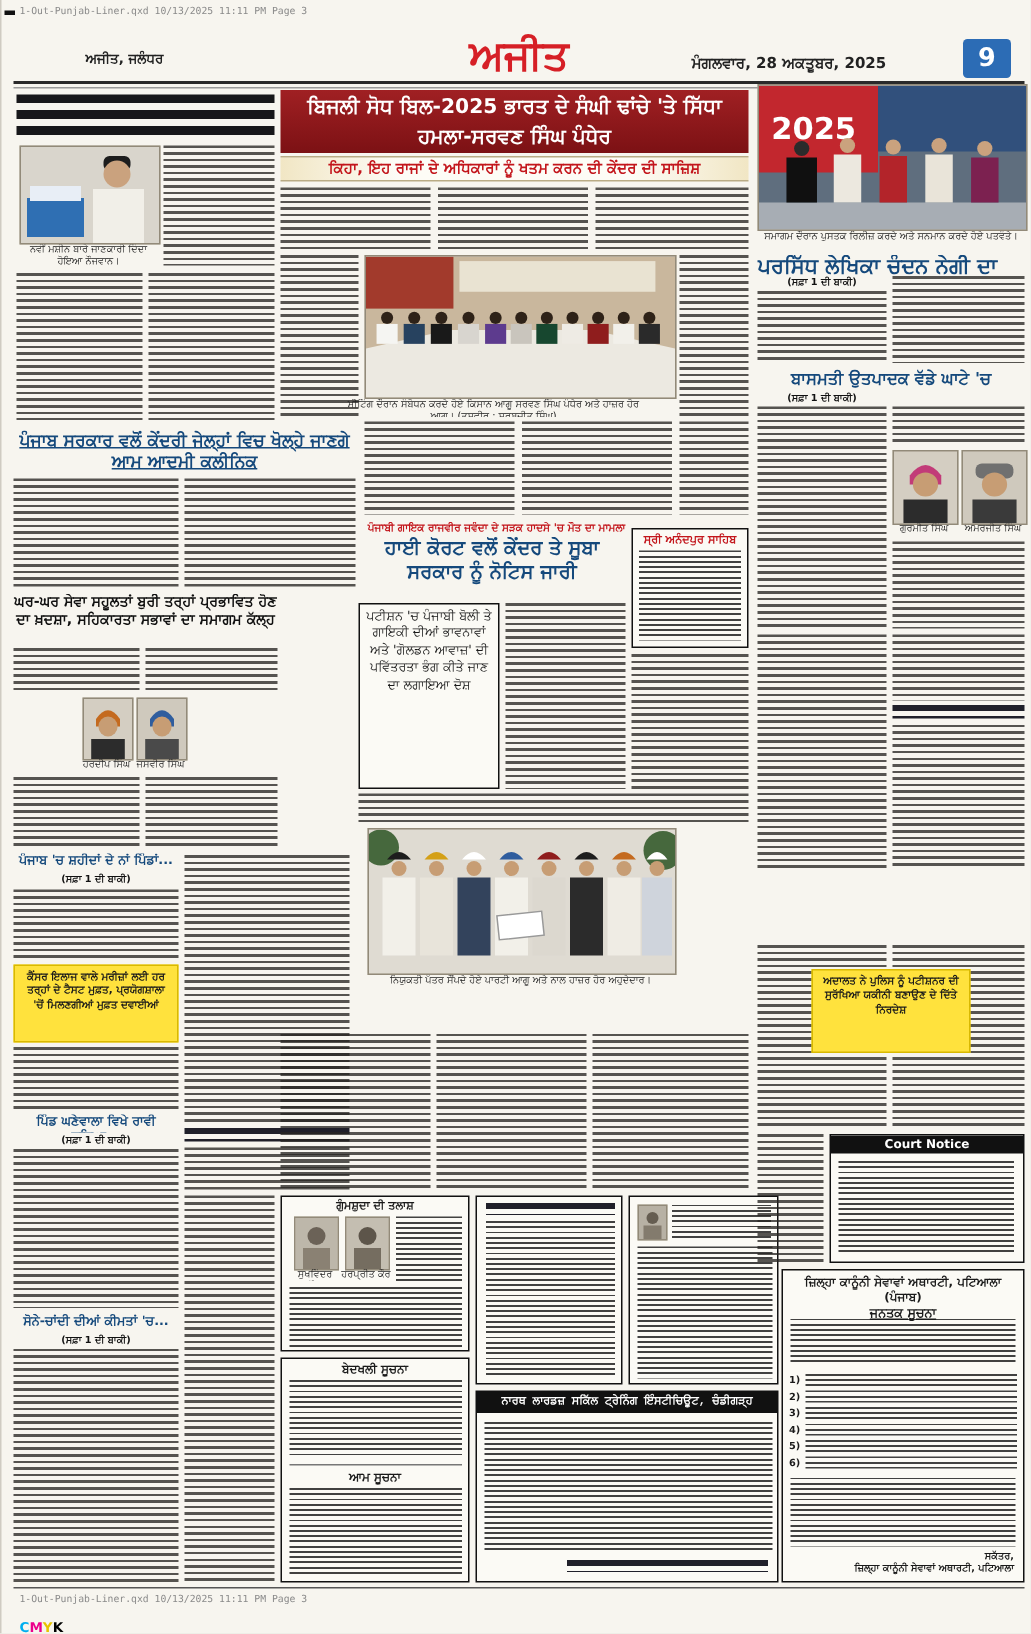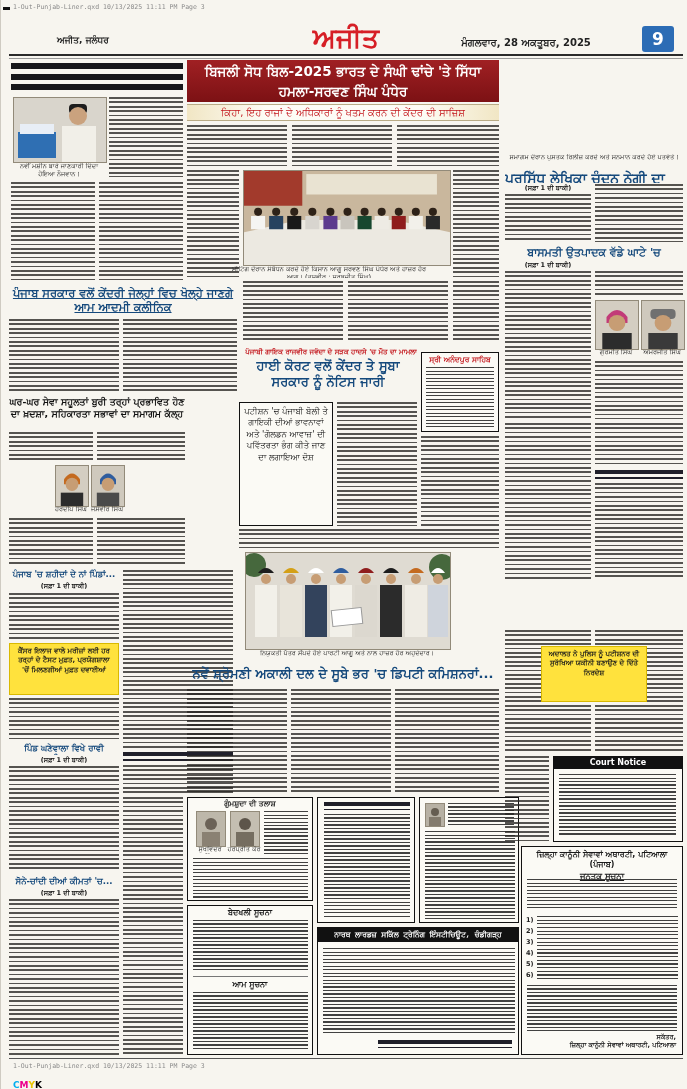--- a/index.html
+++ b/index.html
@@ -14,21 +14,21 @@
   .hb{position:absolute;background-image:repeating-linear-gradient(to bottom,#17171a 0,#17171a 6px,rgba(0,0,0,0) 6px,rgba(0,0,0,0) 10.6px);}
   .hbs{position:absolute;background-image:repeating-linear-gradient(to bottom,#20202a 0,#20202a 4px,rgba(0,0,0,0) 4px,rgba(0,0,0,0) 7.4px);}
   .hl-blue{color:#15497c;font-weight:700;text-align:center;line-height:1.2;overflow:hidden;}
   .hl-dark{color:#101010;font-weight:700;line-height:1.25;overflow:hidden;}
   .red{color:#c3161c;}
   .cap{font-size:6.5px;color:#222;text-align:center;line-height:1.2;overflow:hidden;}
   .cont{font-size:6.5px;font-weight:700;text-align:center;color:#111;}
   .leadbox{background:linear-gradient(180deg,#a02023,#7c1114);color:#fff;display:flex;align-items:center;justify-content:center;
            text-align:center;font-weight:700;font-size:13.5px;line-height:1.5;padding:0 8px;box-sizing:border-box;}
   .subband{background:linear-gradient(90deg,#f1e6c4,#fdfcf6 25%,#fdfcf6 75%,#f1e6c4);display:flex;align-items:center;justify-content:center;
-           color:#c3161c;font-weight:400;font-size:10px;border-top:1px solid #b9ab85;border-bottom:1px solid #b9ab85;box-sizing:border-box;}
+           color:#c3161c;font-weight:700;font-size:10px;border-top:1px solid #b9ab85;border-bottom:1px solid #b9ab85;box-sizing:border-box;}
   .ph{position:absolute;overflow:hidden;border:1px solid #928a79;background:#cfc9bc;}
   .ph svg{display:block;width:100%;height:100%;}
   .ybox{background:#ffe23d;border:1px solid #d9b900;box-sizing:border-box;font-weight:700;font-size:7px;line-height:1.35;padding:3px 4px;overflow:hidden;text-align:center;}
   .nbox{position:absolute;border:1.5px solid #111;box-sizing:border-box;background:#fbfaf5;overflow:hidden;}
   .blackbar{background:#111;color:#fff;font-weight:700;text-align:center;overflow:hidden;}
   .lnrow{display:flex;gap:3px;margin:3px 4px 0 4px;align-items:flex-start;}
   .lnrow .num{font-size:6.5px;font-weight:700;flex:0 0 auto;}
   .lnrow .bar{flex:1;height:8px;background-image:repeating-linear-gradient(to bottom,rgba(25,25,25,.82) 0,rgba(25,25,25,.82) 1.3px,rgba(0,0,0,0) 1.3px,rgba(0,0,0,0) 3.5px);}
   .rule{position:absolute;background:#2a2a2a;}
   .cmyk span{font-weight:700;font-size:9px;}
@@ -196,21 +196,20 @@
           <circle cx="170" cy="26" r="5" fill="#c79d74"></circle>
           <rect x="159" y="32" width="22" height="52" fill="#efece4"></rect>
         <path d="M185 20 Q192 10 199 20 Z" fill="#ffffff"></path>
           <circle cx="192" cy="26" r="5" fill="#c79d74"></circle>
           <rect x="182" y="32" width="20" height="52" fill="#cfd4dc"></rect>
       </g>
       <rect x="86" y="56" width="30" height="16" fill="#ffffff" stroke="#999" transform="rotate(-6 101 64)"></rect>
     </svg>
   </div>
   <div class="cap abs" style="left:244px;top:650px;width:204px;height:11px;">ਨਿਯੁਕਤੀ ਪੱਤਰ ਸੌਂਪਦੇ ਹੋਏ ਪਾਰਟੀ ਆਗੂ ਅਤੇ ਨਾਲ ਹਾਜ਼ਰ ਹੋਰ ਅਹੁਦੇਦਾਰ।</div>
-  <div class="hl-blue abs" style="left:186px;top:666px;width:312px;height:19px;font-size:13px;">ਨਵੇਂ ਸ਼੍ਰੋਮਣੀ ਅਕਾਲੀ ਦਲ ਦੇ ਸੂਬੇ ਭਰ 'ਚ ਡਿਪਟੀ ਕਮਿਸ਼ਨਰਾਂ...</div>
   <div class="tb" style="left:186px;top:689px;width:100px;height:104px;"></div>
   <div class="tb" style="left:290px;top:689px;width:100px;height:104px;"></div>
   <div class="tb" style="left:394px;top:689px;width:104px;height:104px;"></div>
 
   <div class="nbox" style="left:186px;top:797px;width:126px;height:104px;border-width:1px;">
     <div style="font-size:7.5px;font-weight:700;text-align:center;margin-top:1px;">ਗੁੰਮਸ਼ੁਦਾ ਦੀ ਤਲਾਸ਼</div>
     <div class="ph" style="left:8px;top:13px;width:28px;height:34px;">
       <svg viewBox="0 0 28 34" preserveAspectRatio="none">
           <rect width="28" height="34" fill="#bdb7aa"></rect>
           <circle cx="14" cy="12" r="6" fill="#6b6257"></circle>
@@ -252,20 +251,39 @@
     <div class="tbs" style="left:28px;top:5px;width:66px;height:24px;"></div>
     <div class="tbs" style="left:5px;top:33px;width:90px;height:88px;"></div>
   </div>
 
   <div class="nbox" style="left:316px;top:927px;width:202px;height:128px;border-width:1.5px;">
     <div class="blackbar" style="height:14px;font-size:7.5px;line-height:14px;font-family:Liberation Mono, monospace;">ਨਾਰਥ ਲਾਰਡਜ਼ ਸਕਿੱਲ ਟ੍ਰੇਨਿੰਗ ਇੰਸਟੀਚਿਊਟ, ਚੰਡੀਗੜ੍ਹ</div>
     <div class="tbs" style="left:5px;top:20px;width:192px;height:86px;"></div>
     <div class="hbs" style="left:60px;top:112px;width:134px;height:8px;"></div>
   </div>
 
+  <div class="ph" style="left:504px;top:56px;width:178px;height:96px;">
+    <svg viewBox="0 0 175 96" preserveAspectRatio="none">
+      <rect width="175" height="96" fill="#5f6e7e"></rect>
+      <rect x="0" y="0" width="78" height="58" fill="#c2272e"></rect>
+      <text x="8" y="36" font-size="20" font-weight="bold" fill="#ffffff" font-family="DejaVu Sans,sans-serif">2025</text>
+      <rect x="78" y="0" width="97" height="44" fill="#31507c"></rect>
+      <rect x="0" y="78" width="175" height="18" fill="#a7adb4"></rect>
+      <circle cx="28" cy="42" r="5" fill="#2b2b2b"></circle>
+        <rect x="18" y="48" width="20" height="30" fill="#101010"></rect>
+      <circle cx="58" cy="40" r="5" fill="#caa27e"></circle>
+        <rect x="49" y="46" width="18" height="32" fill="#ece8df"></rect>
+      <circle cx="88" cy="41" r="5" fill="#caa27e"></circle>
+        <rect x="79" y="47" width="18" height="31" fill="#b3242a"></rect>
+      <circle cx="118" cy="40" r="5" fill="#caa27e"></circle>
+        <rect x="109" y="46" width="18" height="32" fill="#e9e4d9"></rect>
+      <circle cx="148" cy="42" r="5" fill="#caa27e"></circle>
+        <rect x="139" y="48" width="18" height="30" fill="#7c2150"></rect>
+    </svg>
+  </div>
   <div class="cap abs" style="left:504px;top:154px;width:178px;height:14px;">ਸਮਾਗਮ ਦੌਰਾਨ ਪੁਸਤਕ ਰਿਲੀਜ਼ ਕਰਦੇ ਅਤੇ ਸਨਮਾਨ ਕਰਦੇ ਹੋਏ ਪਤਵੰਤੇ।</div>
   <div class="hl-blue abs" style="left:504px;top:170px;width:178px;height:13px;font-size:14px;text-align:left;">ਪ੍ਰਸਿੱਧ ਲੇਖਿਕਾ ਚੰਦਨ ਨੇਗੀ ਦਾ ...</div>
   <div class="cont abs" style="left:504px;top:184px;width:86px;height:8px;">(ਸਫ਼ਾ 1 ਦੀ ਬਾਕੀ)</div>
   <div class="tb" style="left:504px;top:194px;width:86px;height:48px;"></div>
   <div class="tb" style="left:594px;top:184px;width:88px;height:58px;"></div>
 
   <div class="hl-blue abs" style="left:504px;top:246px;width:178px;height:14px;font-size:11px;">ਬਾਸਮਤੀ ਉਤਪਾਦਕ ਵੱਡੇ ਘਾਟੇ 'ਚ</div>
   <div class="cont abs" style="left:504px;top:261px;width:86px;height:8px;">(ਸਫ਼ਾ 1 ਦੀ ਬਾਕੀ)</div>
   <div class="tb" style="left:504px;top:271px;width:86px;height:148px;"></div>
   <div class="tb" style="left:594px;top:271px;width:88px;height:26px;"></div>

